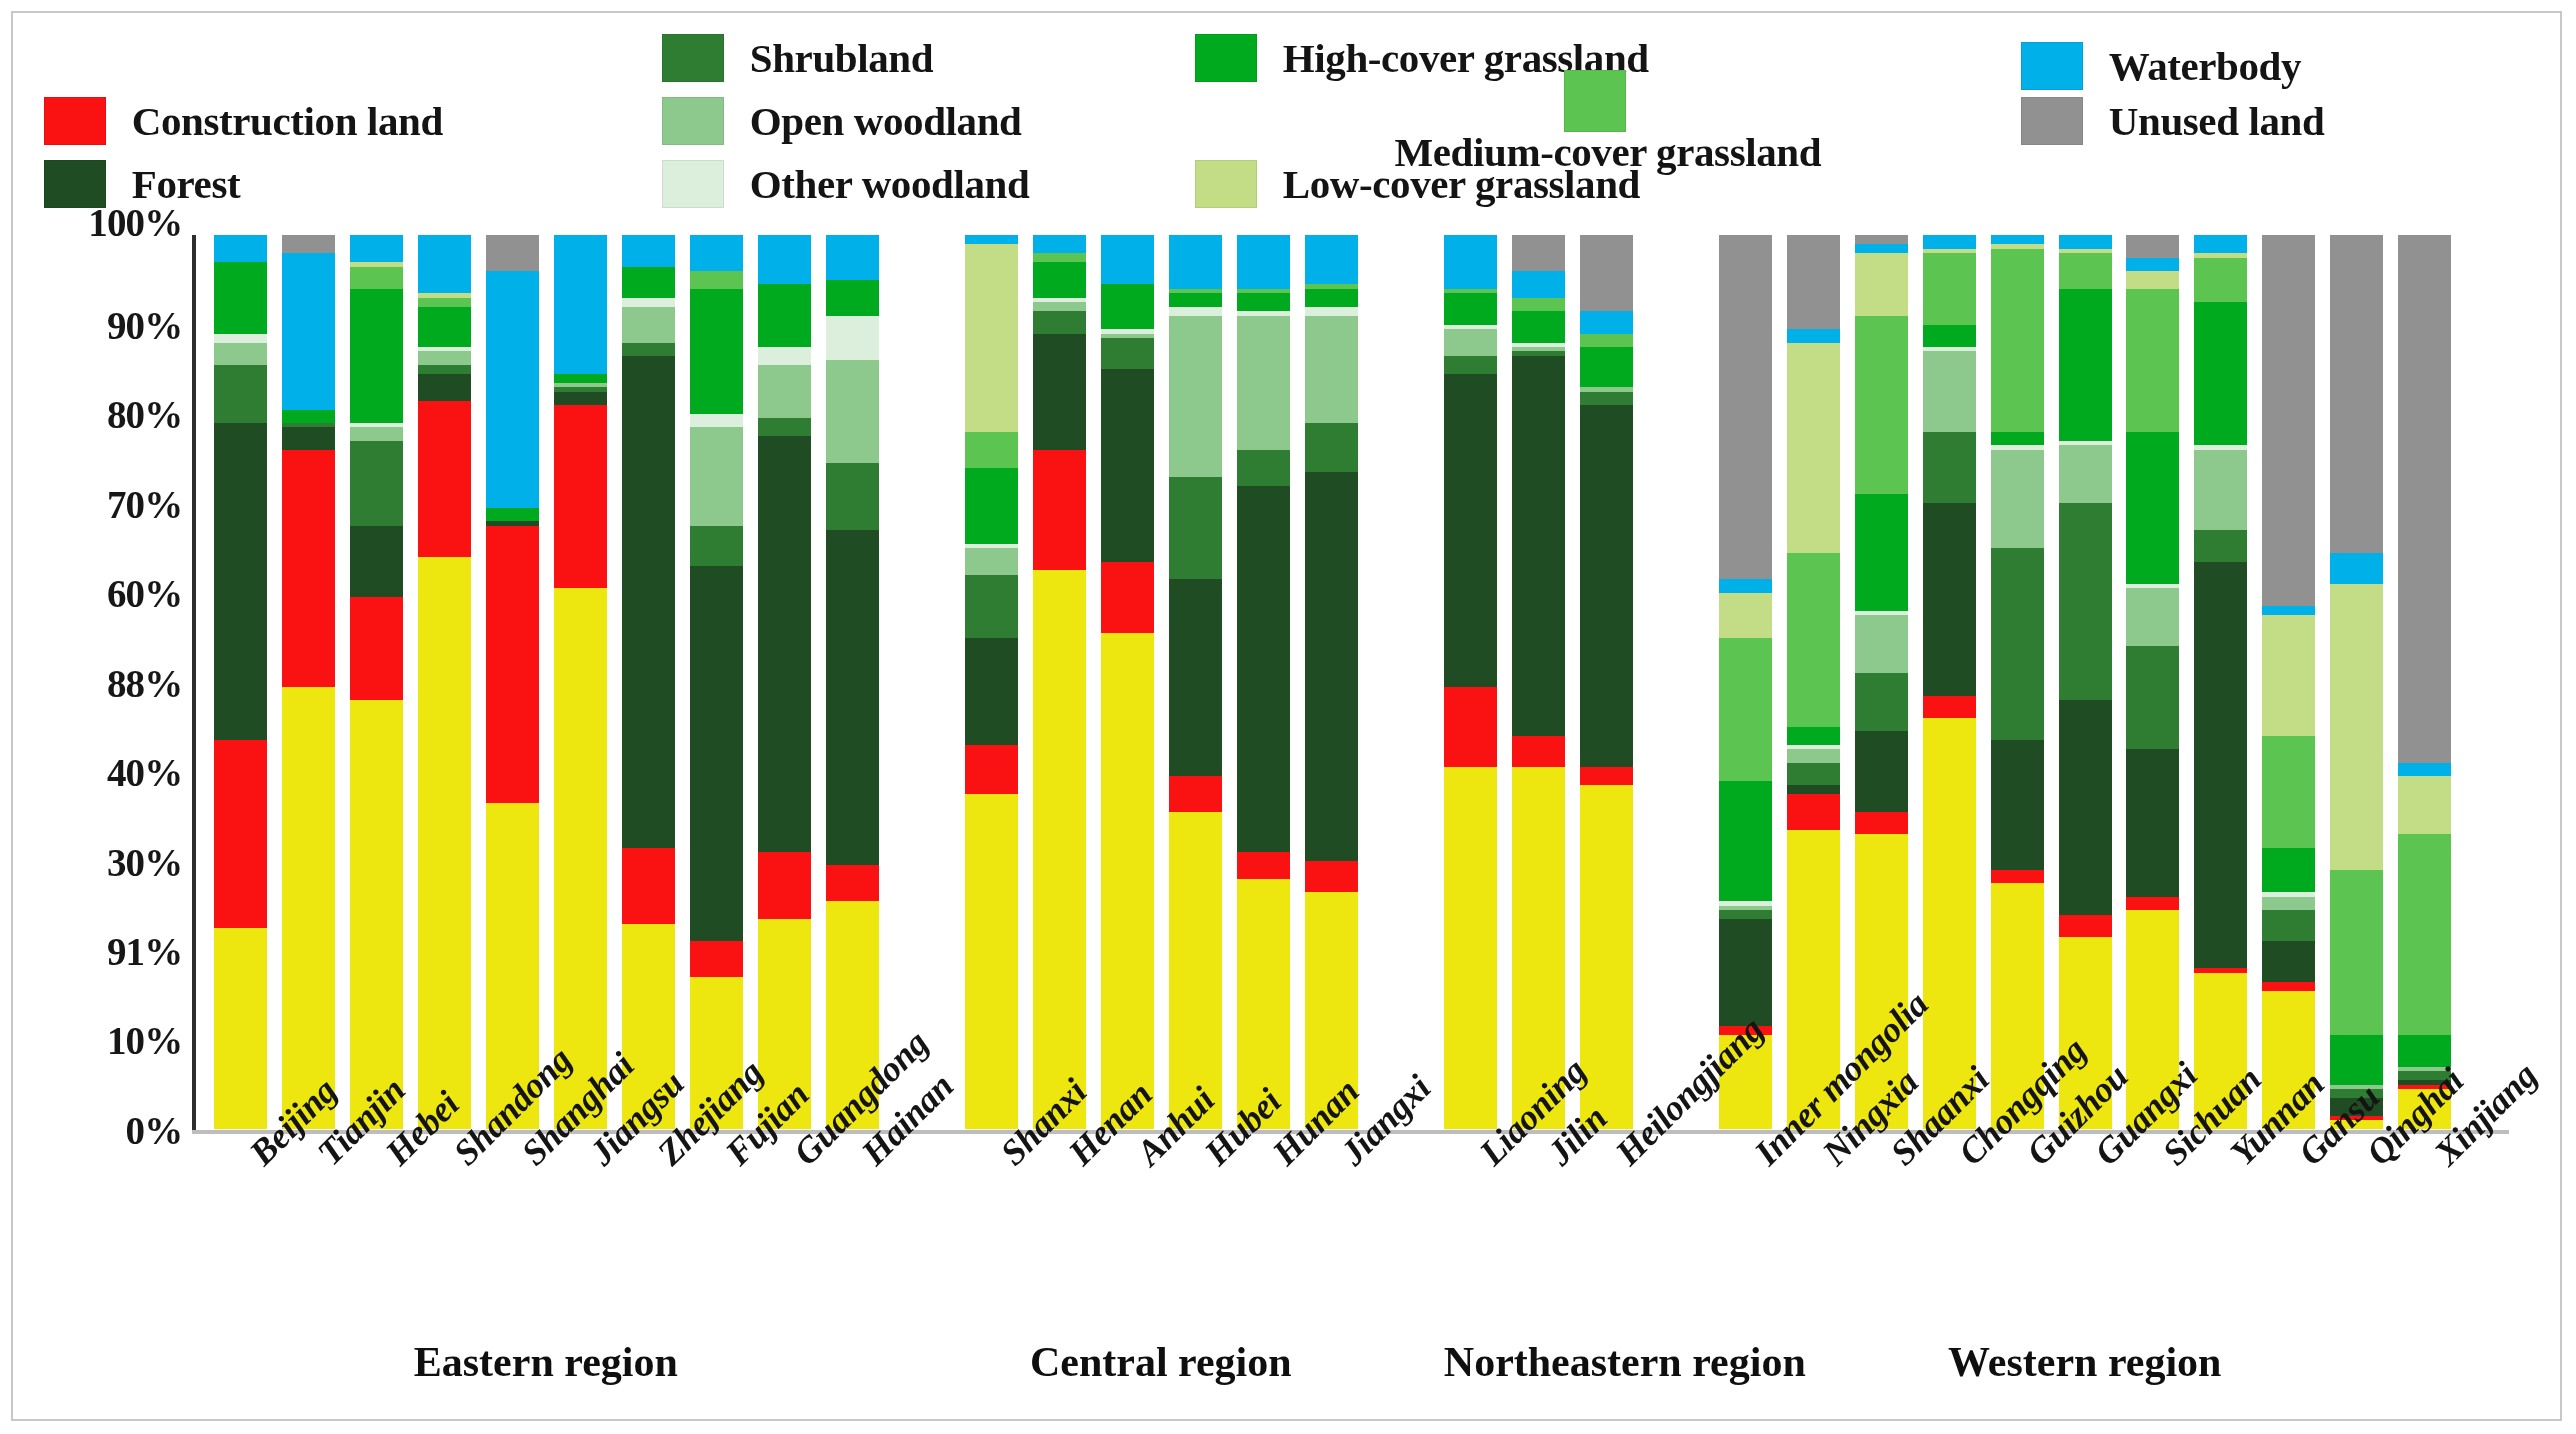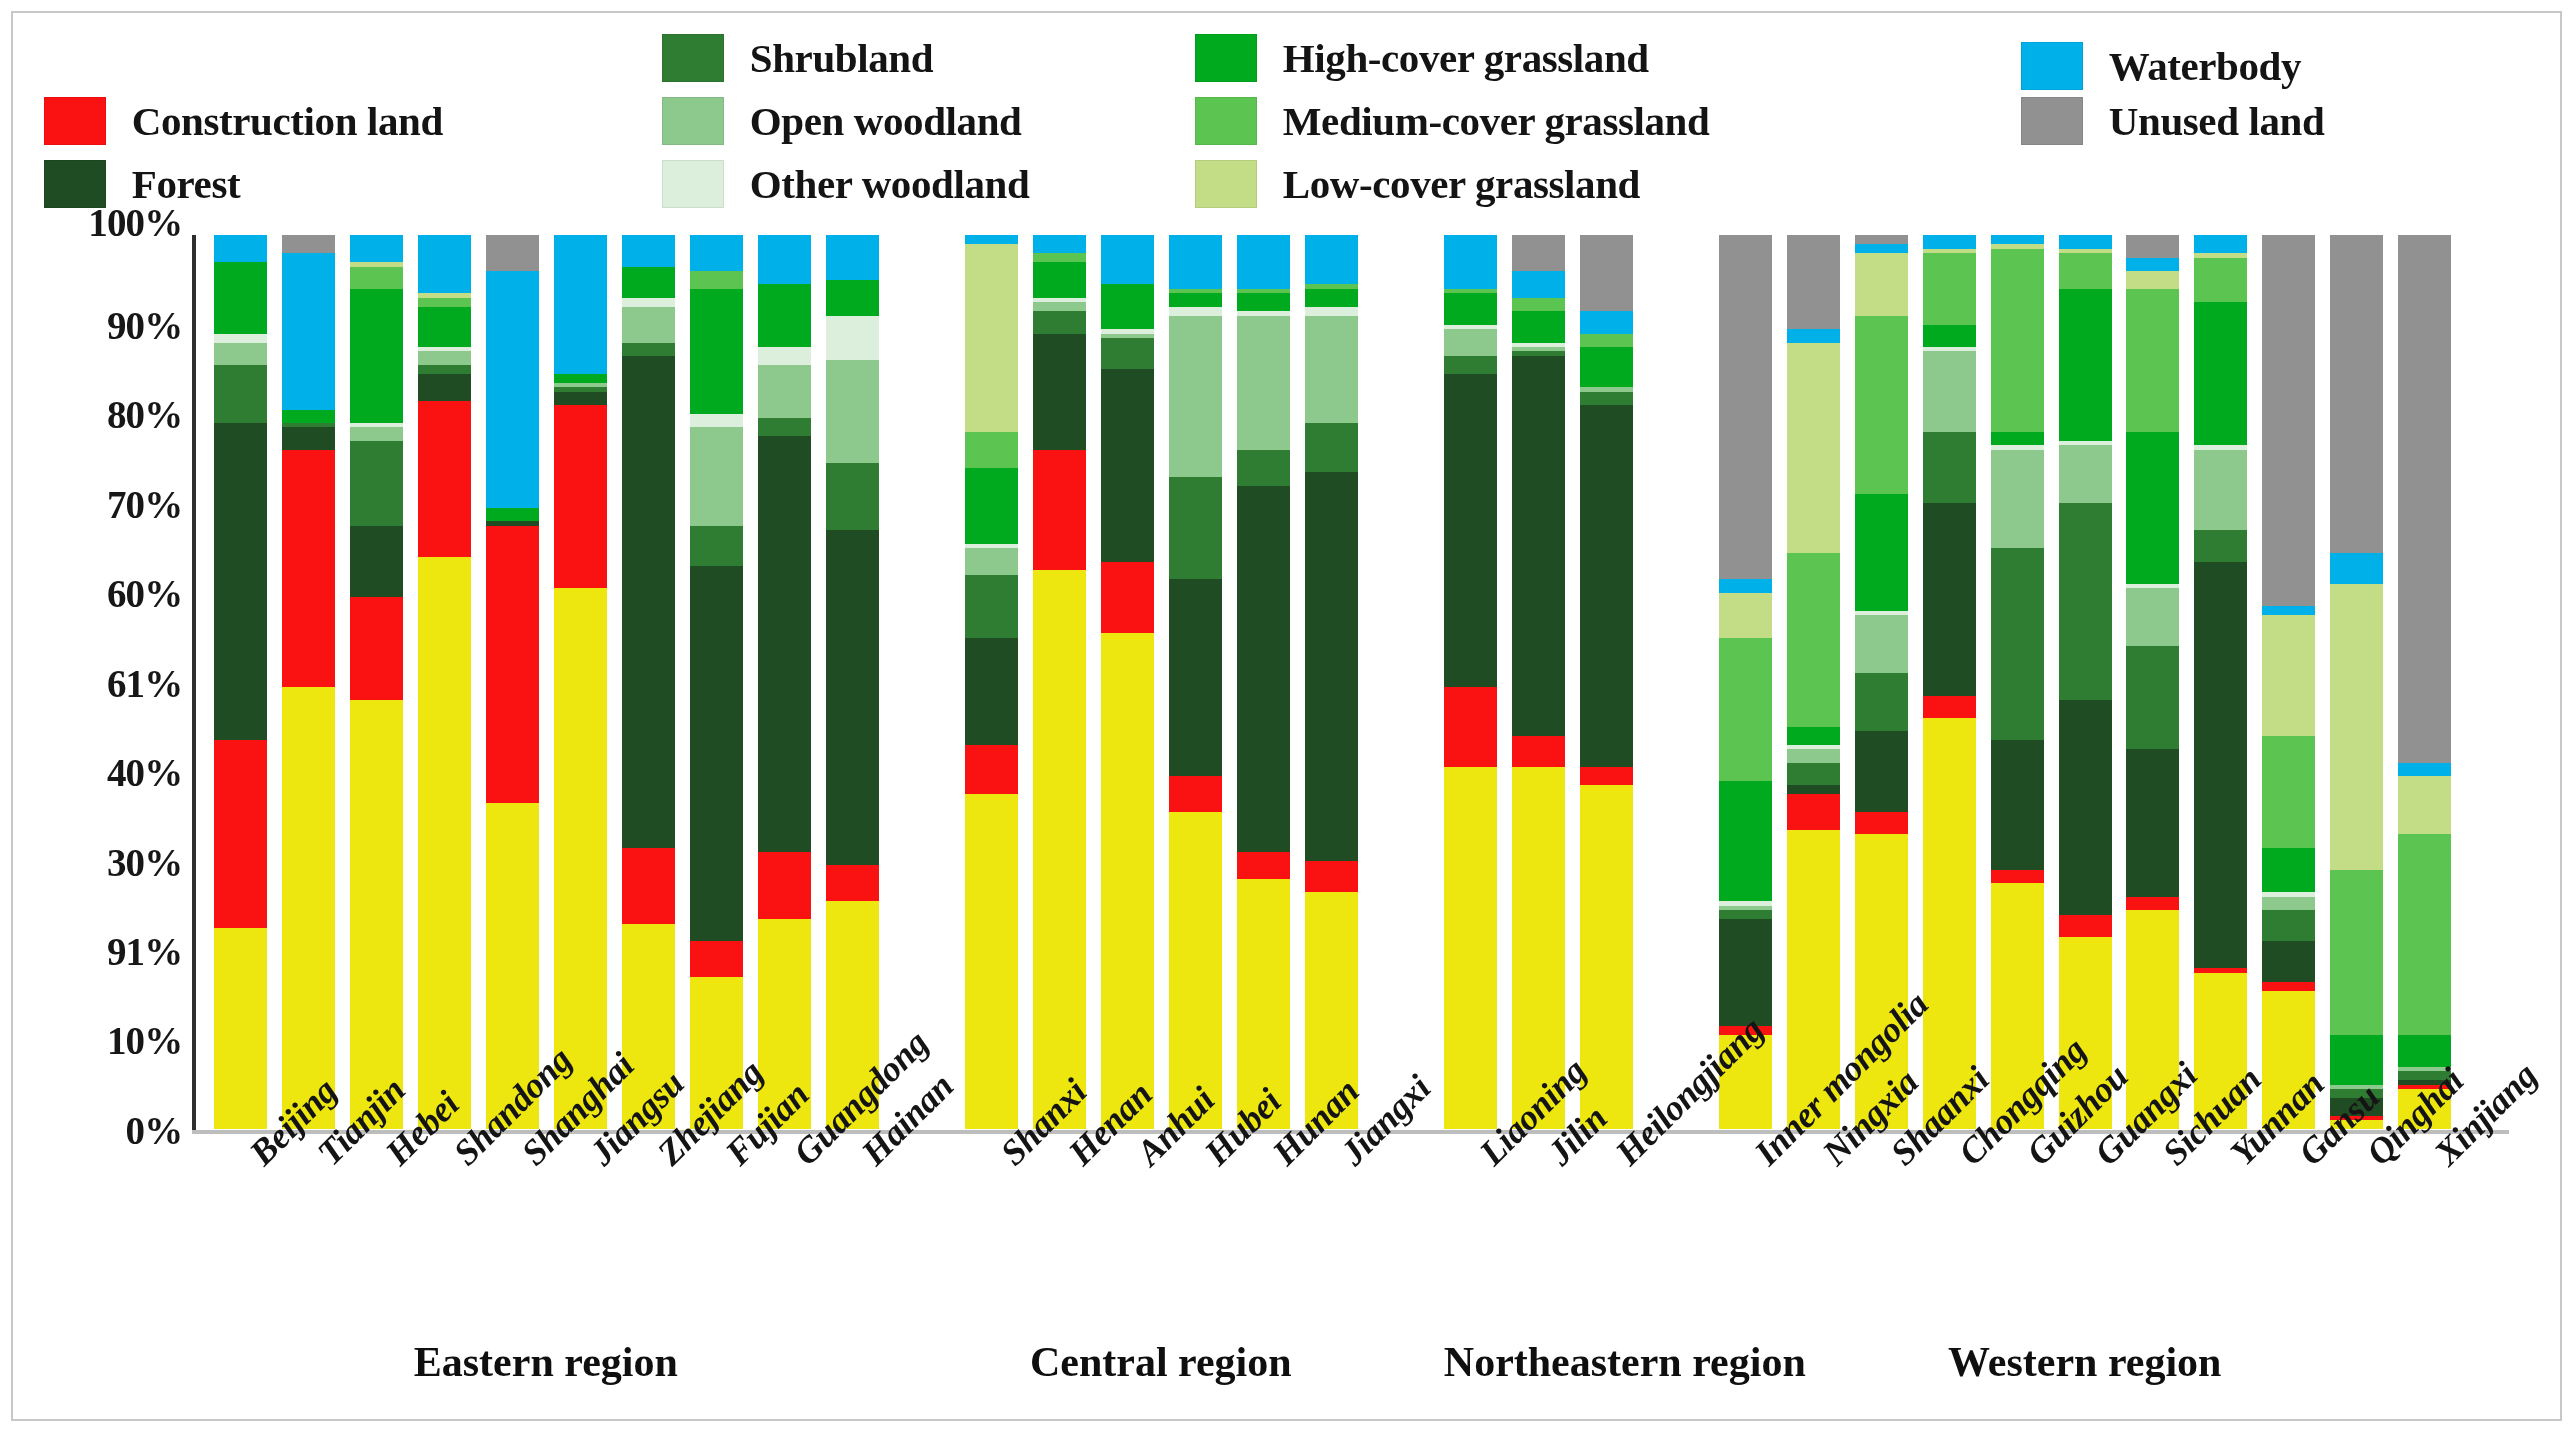--- a/index.html
+++ b/index.html
@@ -101,21 +101,21 @@
         <div class="lg-txt">Open woodland</div>
       </div>
       <div class="lg-item" style="grid-area: 3 / 2;">
         <div class="lg-sw" style="background: rgb(220, 238, 220);"></div>
         <div class="lg-txt">Other woodland</div>
       </div>
       <div class="lg-item" style="grid-area: 1 / 3;">
         <div class="lg-sw" style="background: rgb(0, 170, 30);"></div>
         <div class="lg-txt">High-cover grassland</div>
       </div>
-      <div class="lg-item" style="grid-area: 2 / 3;">
+      <div class="lg-item" style="grid-area: 2 / 3; flex-direction: column;">
         <div class="lg-sw" style="background: rgb(92, 196, 81);"></div>
         <div class="lg-txt">Medium-cover grassland</div>
       </div>
       <div class="lg-item" style="grid-area: 3 / 3;">
         <div class="lg-sw" style="background: rgb(195, 220, 134);"></div>
         <div class="lg-txt">Low-cover grassland</div>
       </div>
       <div class="lg-item" style="grid-area: 1 / 4; margin-top: 16px;">
         <div class="lg-sw" style="background: rgb(0, 176, 232);"></div>
         <div class="lg-txt">Waterbody</div>
@@ -126,21 +126,21 @@
       </div>
     </div>
 
   <div id="plot-wrap">
     <div id="yaxis">
         <div class="ytick" style="top: 910px;">0%</div>
         <div class="ytick" style="top: 820px;">10%</div>
         <div class="ytick" style="top: 731px;">91%</div>
         <div class="ytick" style="top: 642px;">30%</div>
         <div class="ytick" style="top: 552px;">40%</div>
-        <div class="ytick" style="top: 463px;">61%</div>
+        <div class="ytick" style="top: 463px;">88%</div>
         <div class="ytick" style="top: 373px;">60%</div>
         <div class="ytick" style="top: 284px;">70%</div>
         <div class="ytick" style="top: 194px;">80%</div>
         <div class="ytick" style="top: 105px;">90%</div>
         <div class="ytick" style="top: 2px;">100%</div>
       </div>
     <div id="axis-line"></div>
     <div id="base-line"></div>
     <div id="bars">
         <div class="bar" style="left: 17px;">

